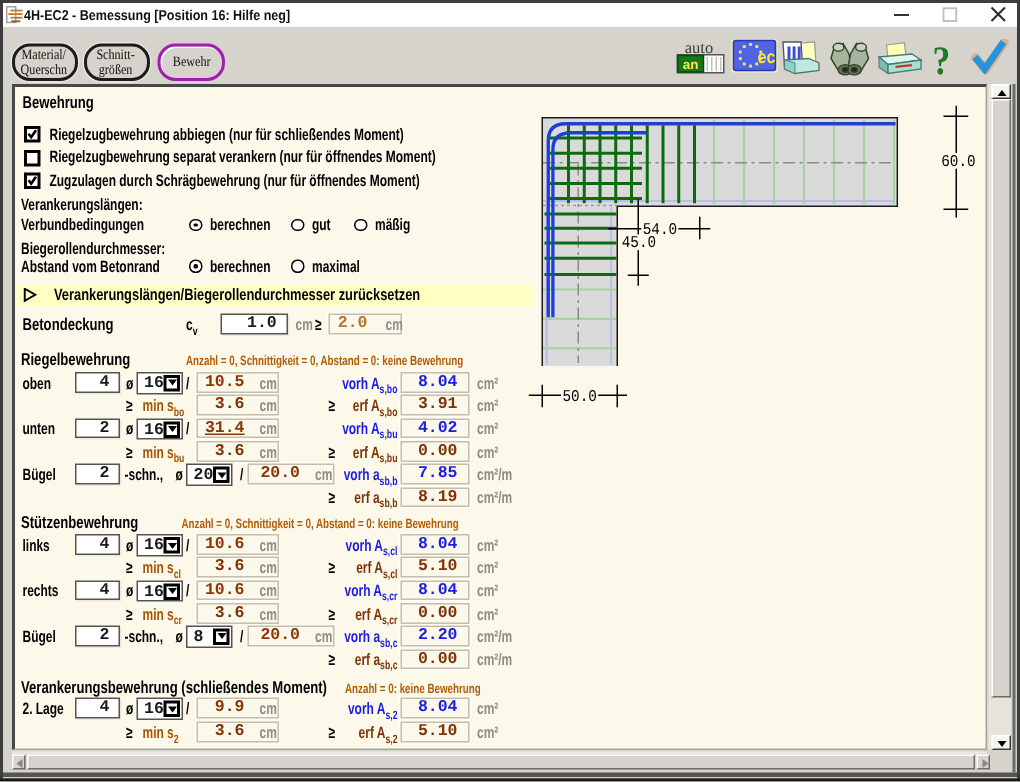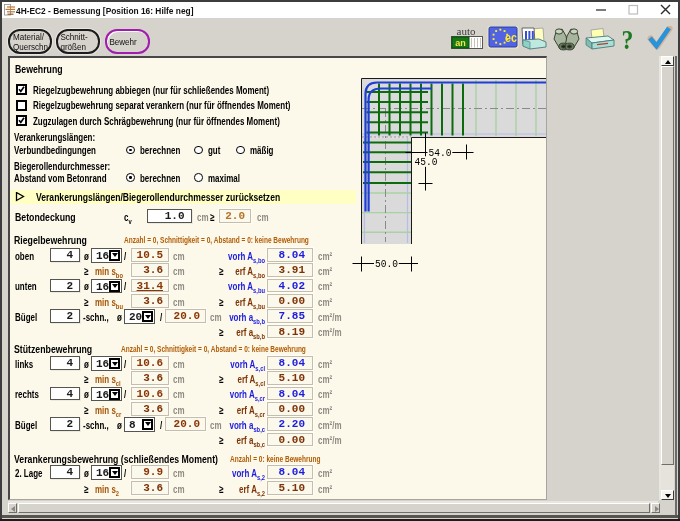--- a/index.html
+++ b/index.html
@@ -1,33 +1,33 @@
 <!DOCTYPE html>
 <html><head><meta charset="utf-8"><style>
 html,body{margin:0;padding:0;}
 body{width:680px;height:521px;position:relative;background:#d6d3cc;font-family:"Liberation Sans",sans-serif;overflow:hidden;}
 .abs{position:absolute;}
 #win{position:absolute;left:0;top:0;width:680px;height:521px;border:2px solid #3d3d3d;box-sizing:border-box;}
 #title{position:absolute;left:2px;top:2px;width:676px;height:16px;background:#ffffff;}
 #ttext{position:absolute;left:14px;top:2.5px;font-size:9.5px;font-weight:bold;color:#111;white-space:nowrap;transform:scaleX(0.88);transform-origin:left center;}
 #tabs{position:absolute;left:2px;top:18px;width:676px;height:38px;background:#d6d3cc;}
 .tab{position:absolute;top:10.5px;height:25px;background:#d6d3cc;border:2px solid #1c1c1c;border-radius:12px;box-sizing:border-box;box-shadow:0 0 0 1px #e8e6e0;
- font-size:9.5px;color:#111;text-align:left;line-height:10px;padding-top:1.5px;}
+ font-size:9.5px;color:#111;text-align:center;line-height:10px;padding-top:1.5px;font-family:Liberation Serif, serif;}
 .tab3{border:2px solid #a21caf;box-shadow:inset 1px 1px 0 #fff;line-height:20px;font-size:9.5px;}
 .tab span{display:inline-block;transform:scaleX(0.85);transform-origin:center;white-space:nowrap;}
-#content{position:absolute;left:8px;top:56px;width:539px;height:444px;background:#fcf8ea;border-style:solid;border-width:2px 1px 1px 2px;border-color:#474747 #a8a59c #a8a59c #474747;box-sizing:border-box;overflow:hidden;}
+#content{position:absolute;left:8px;top:56px;width:650px;height:444px;background:#fcf8ea;border-style:solid;border-width:2px 1px 1px 2px;border-color:#474747 #a8a59c #a8a59c #474747;box-sizing:border-box;overflow:hidden;}
 .lb{position:absolute;font-size:11px;font-weight:bold;color:#000;white-space:nowrap;line-height:14px;transform:scaleX(0.725);transform-origin:left center;}
 .hd{position:absolute;font-size:11.5px;font-weight:bold;color:#000;white-space:nowrap;line-height:14px;transform:scaleX(0.76);transform-origin:left center;}
 .nt{position:absolute;font-size:9px;font-weight:bold;color:#b25c04;white-space:nowrap;line-height:12px;transform:scaleX(0.725);transform-origin:left center;}
 .un{position:absolute;font-size:11px;font-weight:bold;color:#8f8c83;white-space:nowrap;line-height:14px;transform:scaleX(0.725);transform-origin:left center;}
 .bl{color:#1c1ce0;}
 .bn{color:#7e3306;}.mn{color:#a55405;}
 sub{font-size:8px;vertical-align:-3px;line-height:0;}
 .cbox{position:absolute;height:11.5px;background:#fbf8ec;border:1px solid #c6beac;box-shadow:0 0 0 1px #fffdf6;font-family:"Liberation Mono",monospace;
- font-size:11px;font-weight:bold;text-align:right;padding-right:5px;line-height:12px;color:#8c3505;}
+ font-size:11px;font-weight:bold;text-align:right;padding-right:22px;line-height:12px;color:#8c3505;}
 .wbox{position:absolute;height:11.5px;background:#fff;border:1px solid #55554d;box-shadow:1px 1px 0 #eceadf;
  font-family:"Liberation Mono",monospace;font-size:11px;font-weight:bold;text-align:right;padding-right:6px;line-height:12px;color:#1a1a1a;}
 .bv{color:#1c1ce0 !important;}
 .nv{color:#7e3206 !important;}
 .dd{position:absolute;height:12.5px;background:#fff;border:1px solid #55554d;}
 .ddt{position:absolute;left:4px;top:1px;font-family:"Liberation Mono",monospace;font-size:11px;font-weight:bold;color:#1a1a1a;line-height:12px;}
 .ddb{position:absolute;right:1px;top:0.75px;width:11px;height:11px;border:2px solid #000;background:#fff;box-sizing:border-box;}
 .ddar{position:absolute;left:0.5px;top:1.5px;width:0;height:0;border-left:3px solid transparent;border-right:3px solid transparent;border-top:4px solid #000;}
 .cb{position:absolute;width:11px;height:11px;background:#fff;border:2px solid #000;box-sizing:border-box;}
 .rad{position:absolute;width:8.5px;height:8.5px;background:#fff;border:1.5px solid #000;border-radius:50%;box-sizing:border-box;}

